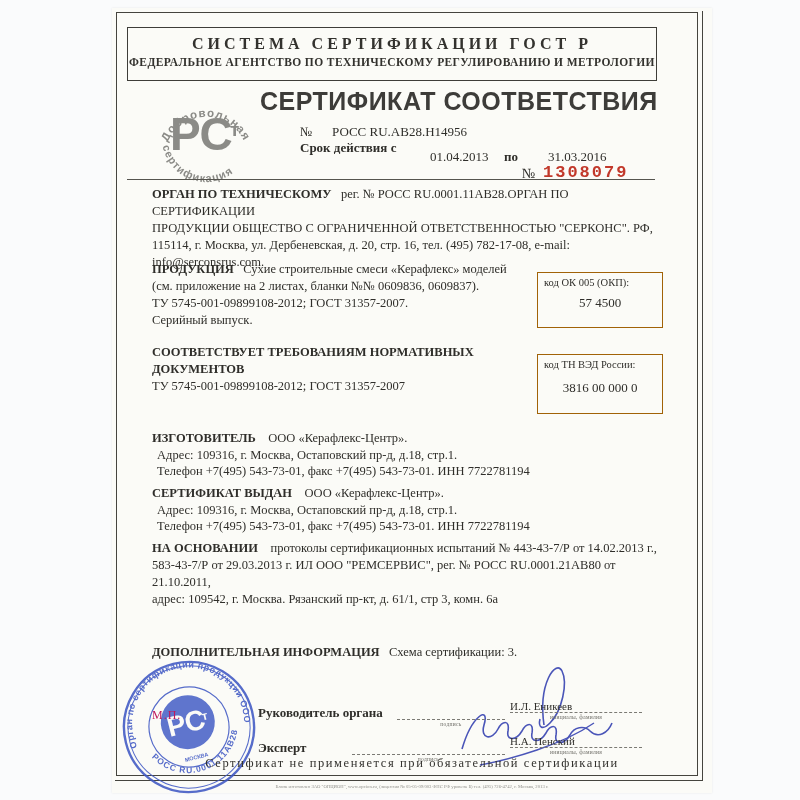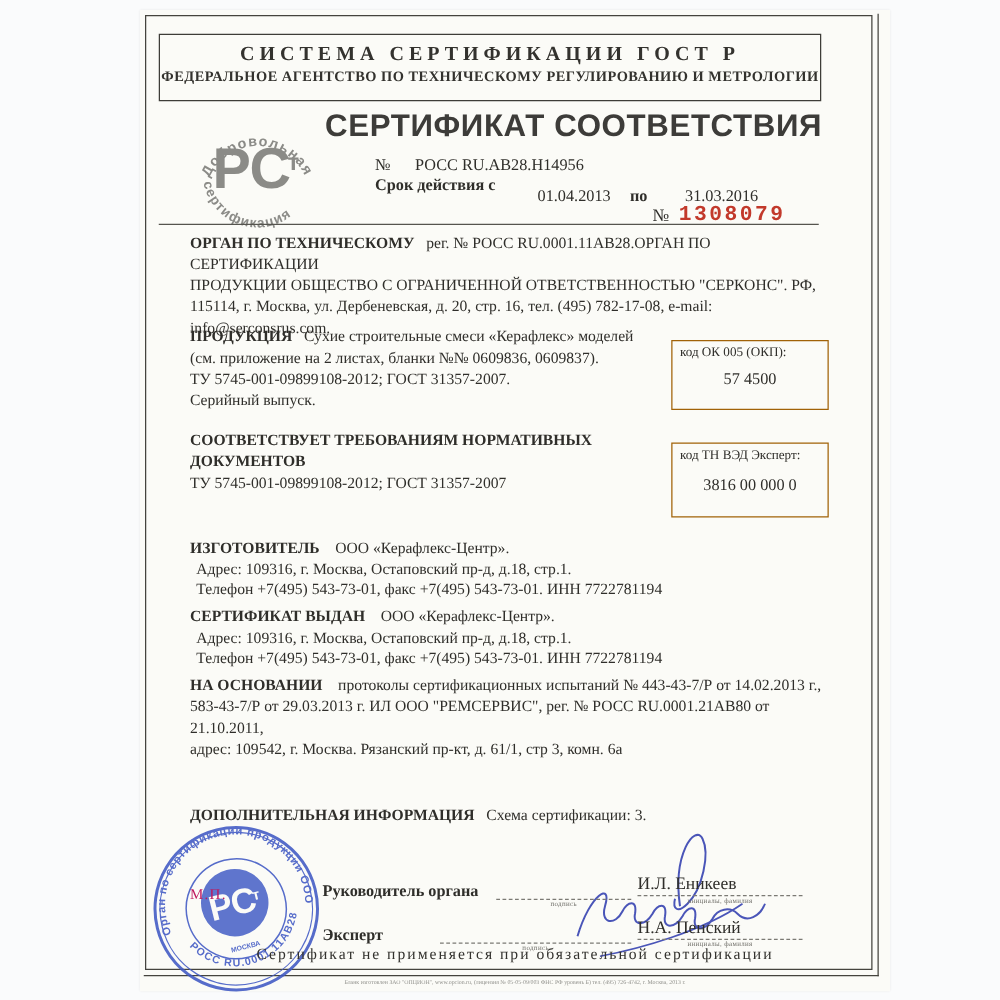--- a/index.html
+++ b/index.html
@@ -21,21 +21,21 @@
   .rednum{font-family:"Liberation Mono",monospace;font-weight:bold;font-size:17px;
           letter-spacing:2px;color:#c2392b;}
   .sep{left:15px;top:171px;width:528px;border-top:1px solid #55544e;}
   .block{font-size:12.5px;line-height:17px;width:512px;}
   .addr{padding-left:5px;}
   .codebox{left:425px;width:124px;border:1px solid #a16207;background:#fbfbf7;}
   .codebox .cb-label{font-size:10.5px;padding:4px 0 0 6px;}
   .codebox .cb-value{font-size:13px;text-align:center;margin-top:7px;}
   .dashline{border-bottom:1px dashed #7b7a74;height:0;}
   .cap{font-size:5.5px;color:#6d6c66;text-align:center;margin-top:1px;letter-spacing:.3px;}
-  .signame{font-size:14px;}
+  .signame{font-size:11px;}
   .note{left:0;right:0;top:748px;text-align:center;font-size:12.5px;letter-spacing:1.6px;color:#33322e;}
   .fineprint{left:30px;right:30px;top:776px;text-align:center;font-size:6px;color:#90908b;
              transform:scale(.78);transform-origin:center top;white-space:nowrap;}
   .mp{left:40px;top:700px;font-size:12px;color:#be185d;letter-spacing:1px;z-index:5;}
   svg text{font-family:"Liberation Sans",sans-serif;}
 </style>
 </head>
 <body>
 
 <div class="scan">
@@ -96,21 +96,21 @@
       <div class="cb-label">код ОК 005 (ОКП):</div>
       <div class="cb-value">57 4500</div>
     </div>
 
     <div class="abs block" style="left:40px;top:336px;width:400px;">
       <div class="lbl">СООТВЕТСТВУЕТ ТРЕБОВАНИЯМ НОРМАТИВНЫХ ДОКУМЕНТОВ</div>
       <div>ТУ 5745-001-09899108-2012; ГОСТ 31357-2007</div>
     </div>
 
     <div class="abs codebox" style="top:346px;height:58px;">
-      <div class="cb-label">код ТН ВЭД Эксперт:</div>
+      <div class="cb-label">код ТН ВЭД России:</div>
       <div class="cb-value" style="margin-top:10px;">3816 00 000 0</div>
     </div>
 
     <div class="abs block" style="left:40px;top:422px;line-height:16.5px;">
       <div><span class="lbl">ИЗГОТОВИТЕЛЬ</span>&nbsp;&nbsp;&nbsp;
            <span>ООО «Керафлекс-Центр».</span></div>
       <div class="addr">Адрес: 109316, г. Москва, Остаповский пр-д, д.18, стр.1.</div>
       <div class="addr">Телефон +7(495) 543-73-01, факс +7(495) 543-73-01. ИНН 7722781194</div>
     </div>
 

